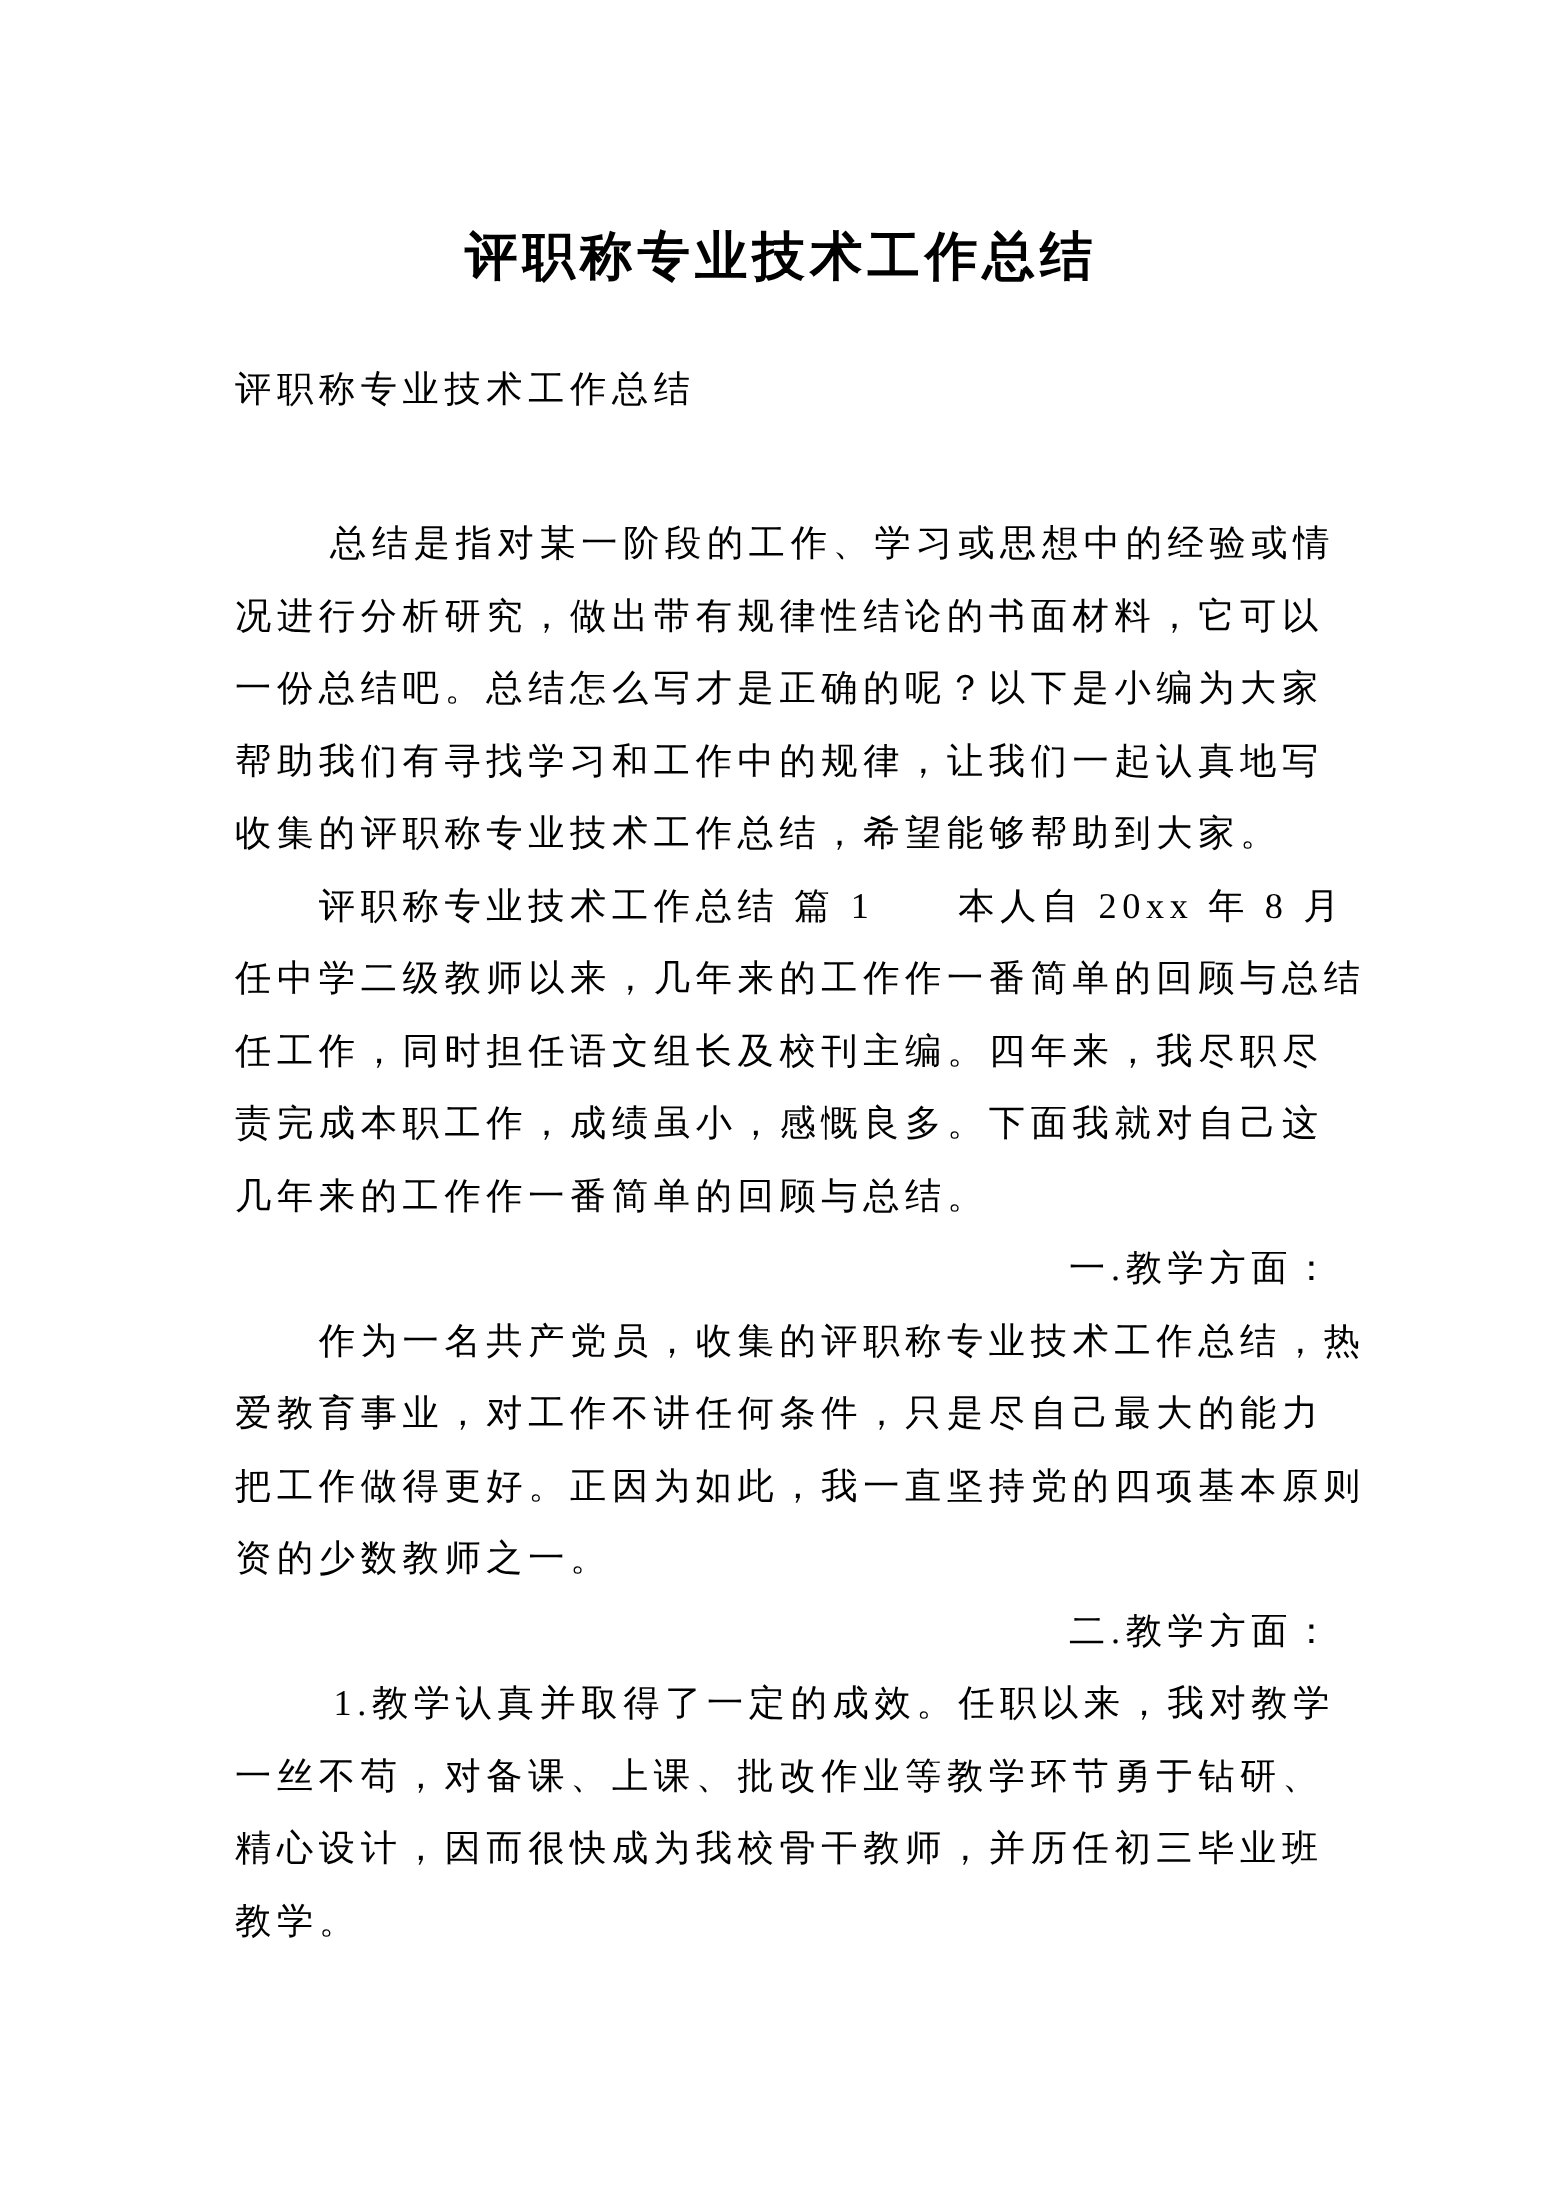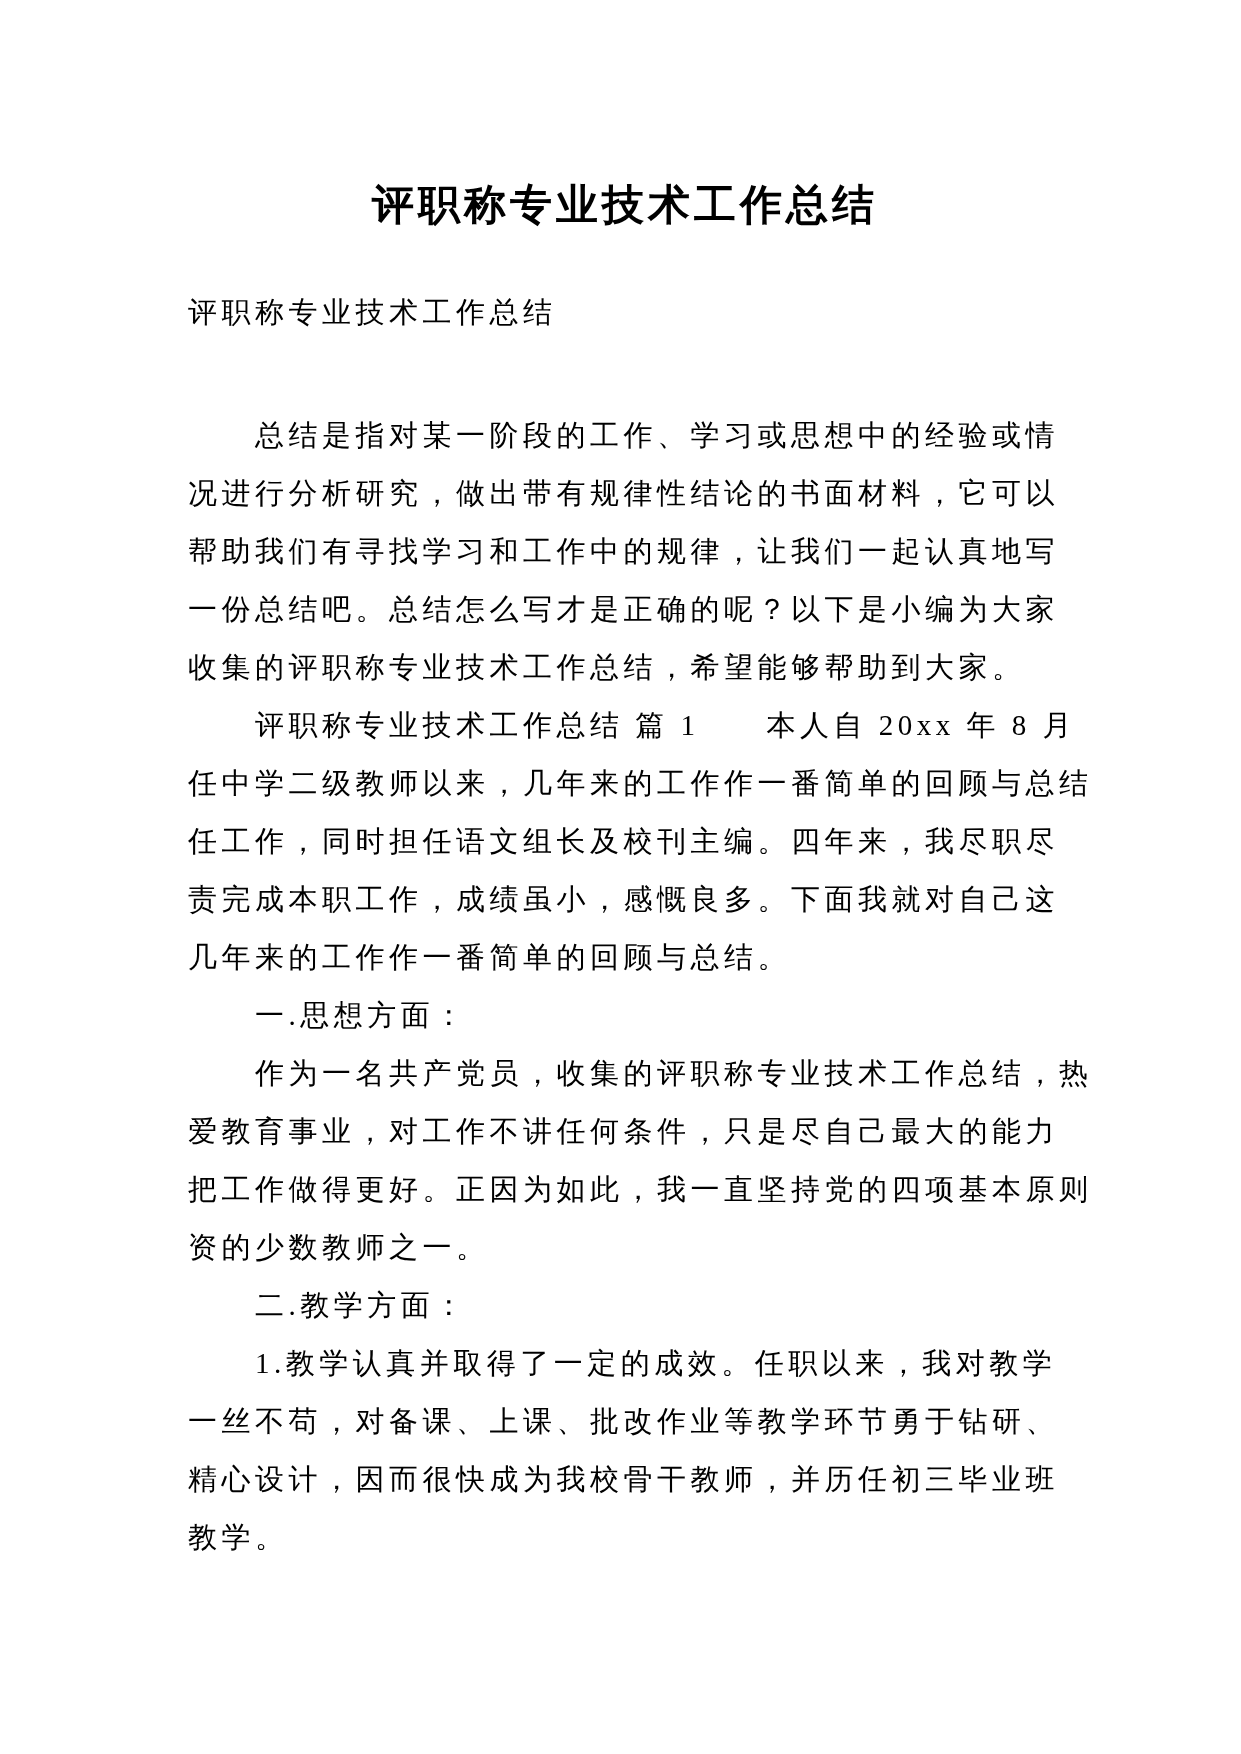--- a/index.html
+++ b/index.html
@@ -53,42 +53,43 @@
   }
   .line {
     font-size: 29px;
     line-height: 58px;
     height: 58px;
     letter-spacing: 4.5px;
     white-space: nowrap;
   }
   .line.indent {
     padding-left: 67px;
+    text-align: right;
   }
 </style>
 </head>
 <body>
 
 <div class="page">
   <h1 class="doc-title">评职称专业技术工作总结</h1>
 
   <div class="doc-subtitle">评职称专业技术工作总结</div>
 
   <div class="doc-body">
       <div class="line indent">总结是指对某一阶段的工作、学习或思想中的经验或情</div>
       <div class="line">况进行分析研究，做出带有规律性结论的书面材料，它可以</div>
+      <div class="line">一份总结吧。总结怎么写才是正确的呢？以下是小编为大家</div>
       <div class="line">帮助我们有寻找学习和工作中的规律，让我们一起认真地写</div>
-      <div class="line">一份总结吧。总结怎么写才是正确的呢？以下是小编为大家</div>
       <div class="line">收集的评职称专业技术工作总结，希望能够帮助到大家。</div>
       <div class="line indent">评职称专业技术工作总结 篇 1　　本人自 20xx 年 8 月</div>
       <div class="line">任中学二级教师以来，几年来的工作作一番简单的回顾与总结</div>
       <div class="line">任工作，同时担任语文组长及校刊主编。四年来，我尽职尽</div>
       <div class="line">责完成本职工作，成绩虽小，感慨良多。下面我就对自己这</div>
       <div class="line">几年来的工作作一番简单的回顾与总结。</div>
-      <div class="line indent">一.思想方面：</div>
+      <div class="line indent">一.教学方面：</div>
       <div class="line indent">作为一名共产党员，收集的评职称专业技术工作总结，热</div>
       <div class="line">爱教育事业，对工作不讲任何条件，只是尽自己最大的能力</div>
       <div class="line">把工作做得更好。正因为如此，我一直坚持党的四项基本原则</div>
       <div class="line">资的少数教师之一。</div>
       <div class="line indent">二.教学方面：</div>
       <div class="line indent">1.教学认真并取得了一定的成效。任职以来，我对教学</div>
       <div class="line">一丝不苟，对备课、上课、批改作业等教学环节勇于钻研、</div>
       <div class="line">精心设计，因而很快成为我校骨干教师，并历任初三毕业班</div>
       <div class="line">教学。</div>
     </div>

